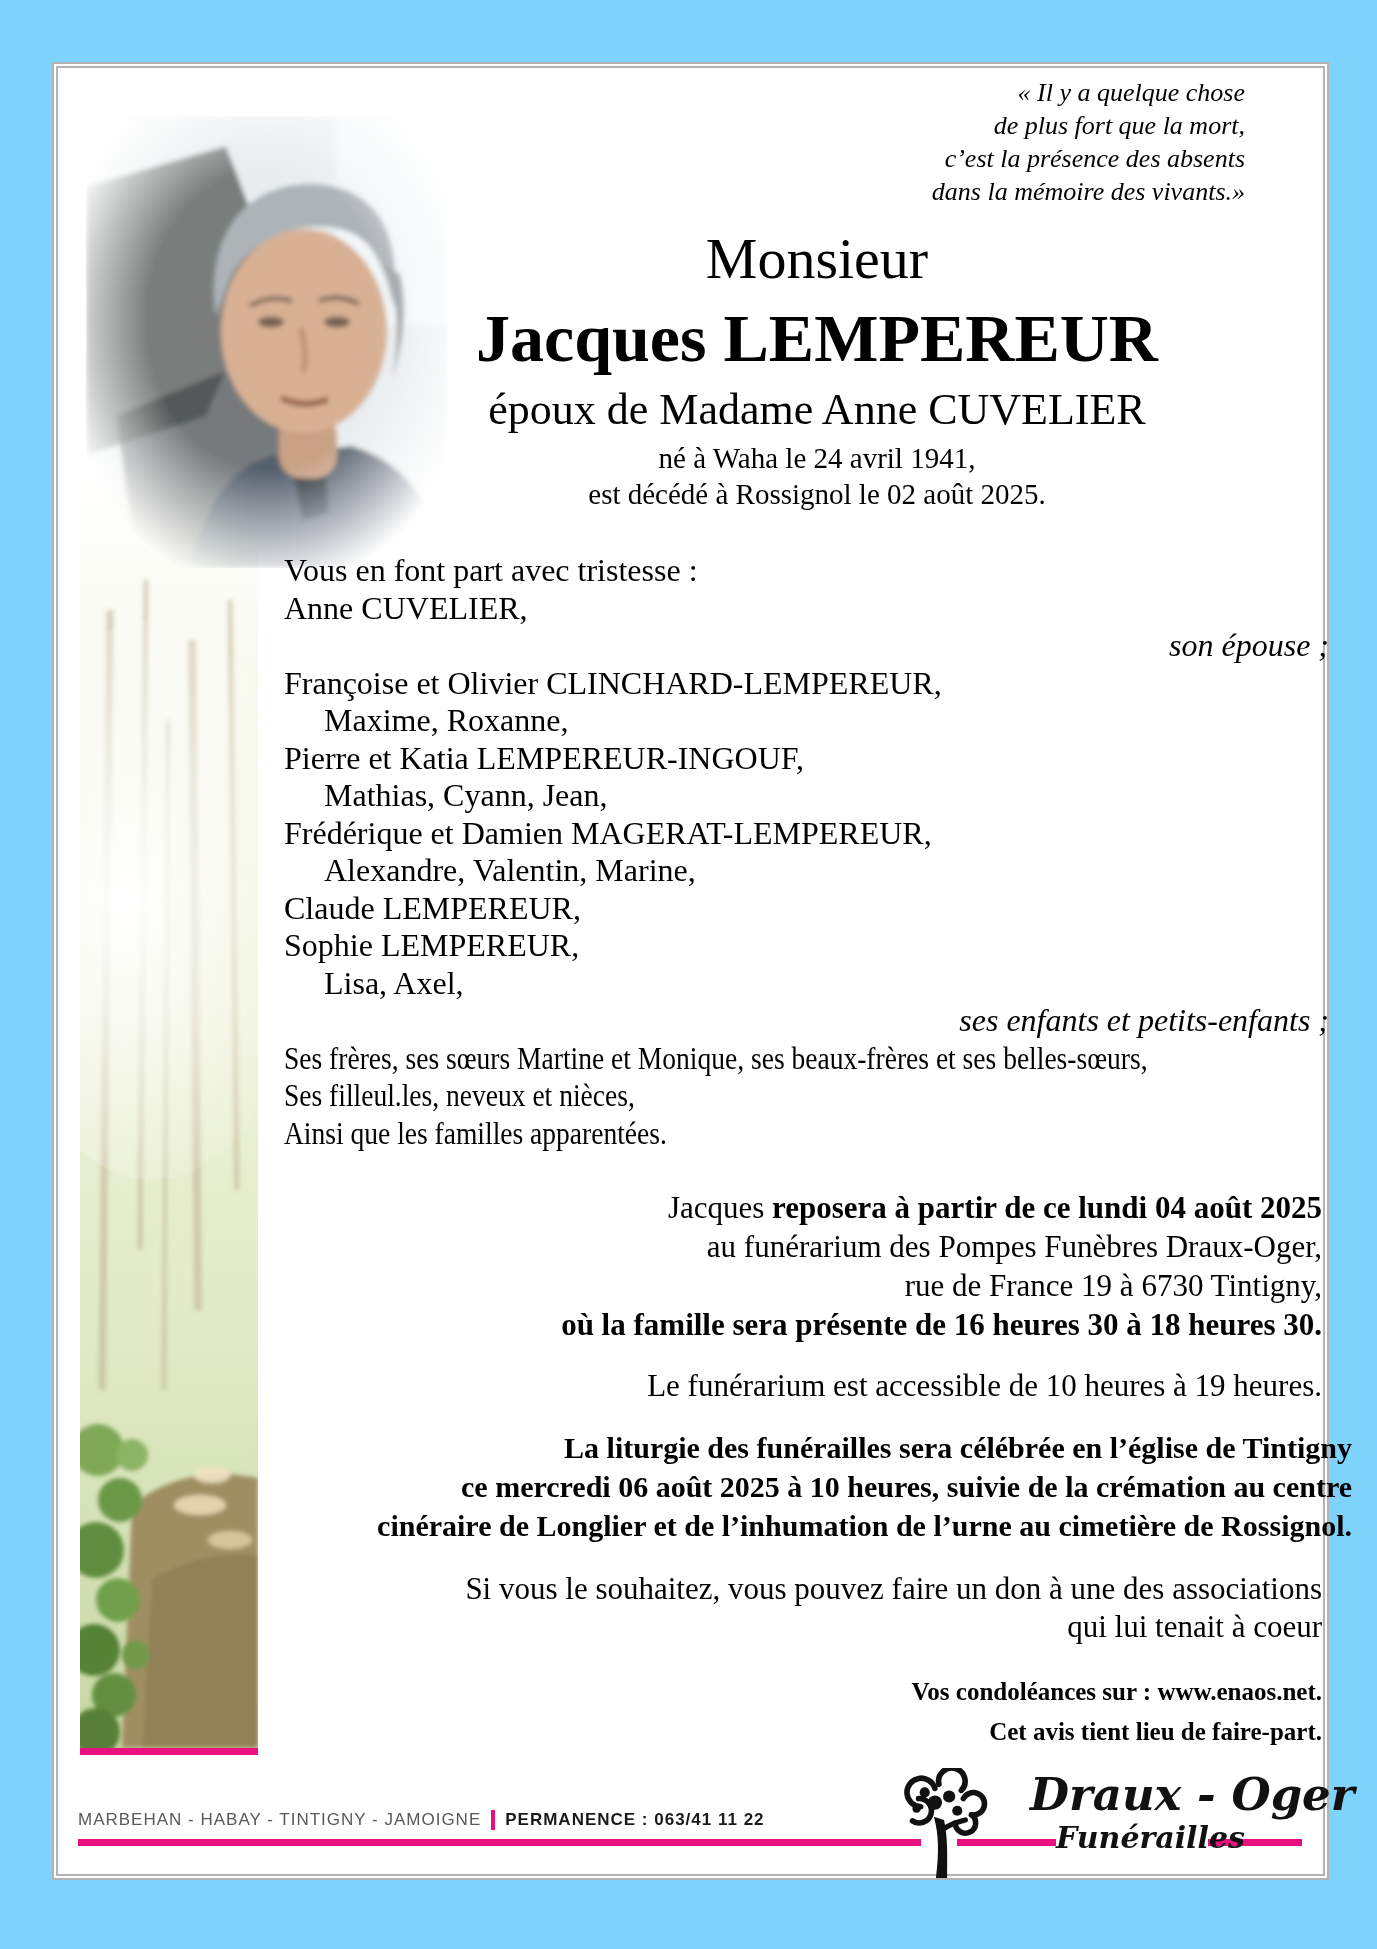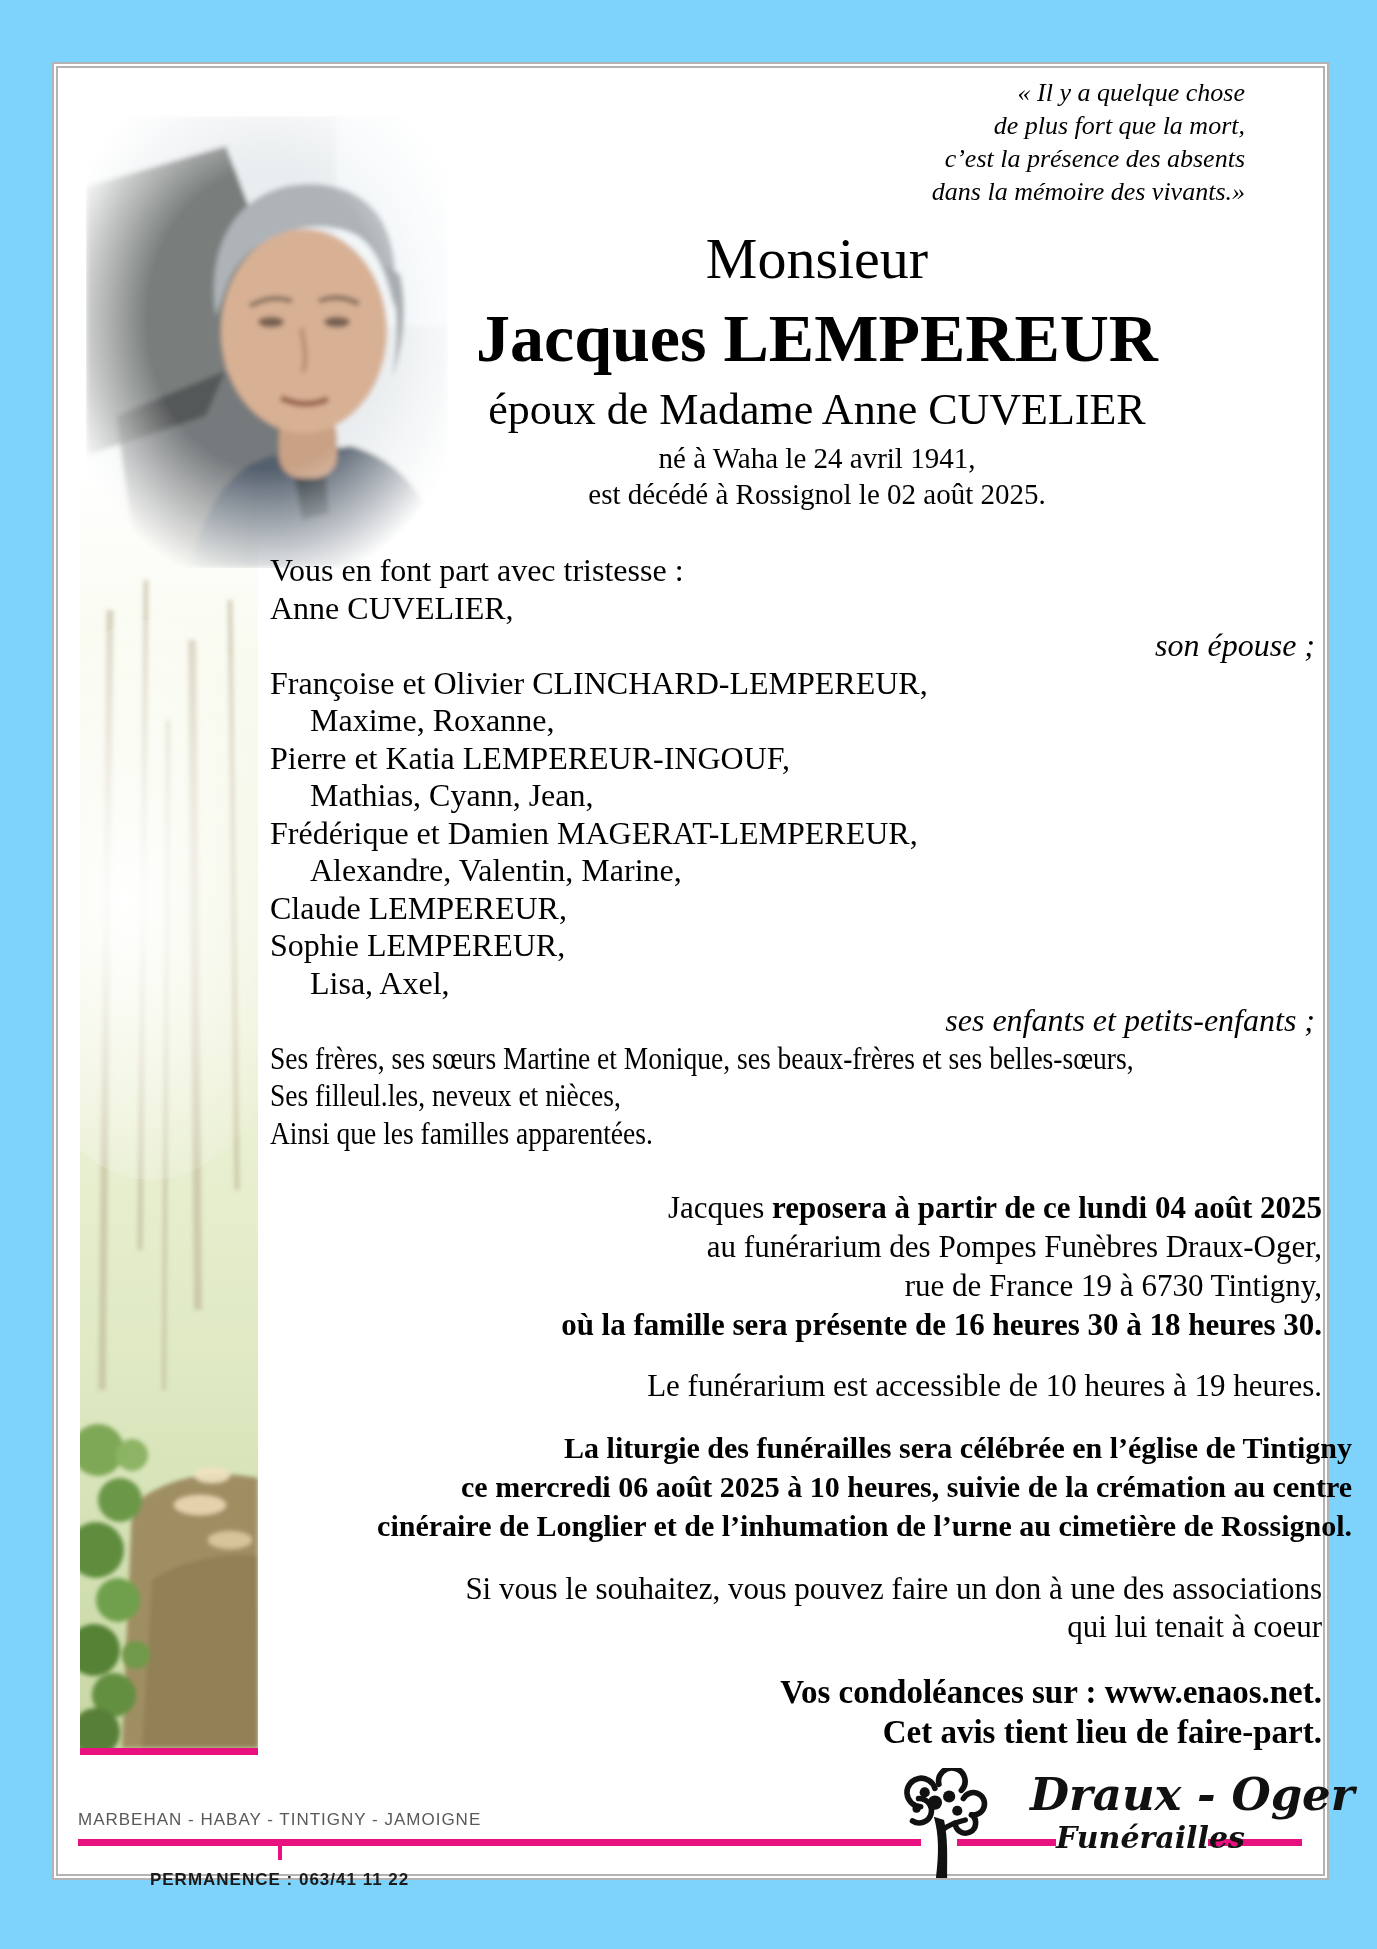--- a/index.html
+++ b/index.html
@@ -20,39 +20,39 @@
          font-size:26px;line-height:33px;}
 
   
   .title-block{position:absolute;left:312px;top:222px;width:1010px;text-align:center;}
   .t-salutation{font-weight:normal;font-size:58px;line-height:74px;white-space:nowrap;}
   .t-name{font-weight:bold;font-size:68px;line-height:84px;white-space:nowrap;}
   .t-spouse{font-size:44px;line-height:60px;white-space:nowrap;text-align:center;}
   .t-small{font-size:29px;line-height:36px;white-space:nowrap;}
 
   
-  .family{position:absolute;left:270px;top:552px;width:1045px;font-size:32px;line-height:37.5px;}
+  .family{position:absolute;left:284px;top:552px;width:1045px;font-size:32px;line-height:37.5px;}
   .family .row{white-space:nowrap;}
   .family .indent{padding-left:40px;}
   .family .tag{text-align:right;font-style:italic;}
   .family .condensed{transform:scaleX(.86);transform-origin:0 50%;}
 
   
   .cpar{position:absolute;text-align:right;}
   .cpar .ln{white-space:nowrap;}
   .wake{left:312px;top:1188px;width:1010px;font-size:31px;line-height:39px;}
   .wake b, .bold{font-weight:bold;}
   .access{left:312px;top:1366px;width:1010px;font-size:31px;line-height:39px;}
   .liturgy{left:282px;top:1428px;width:1070px;font-size:30px;line-height:39px;font-weight:bold;}
   .donation{left:312px;top:1570px;width:1010px;font-size:31px;line-height:38px;}
-  .condolences{left:312px;top:1672px;width:1010px;font-size:33px;line-height:40px;font-weight:bold;}
+  .condolences{left:312px;top:1672px;width:1010px;font-size:25px;line-height:40px;font-weight:bold;}
 
   
   .footer-text{position:absolute;left:78px;top:1810px;font-family:"Liberation Sans",sans-serif;
-               font-size:17px;letter-spacing:1px;white-space:nowrap;display:flex;align-items:center;gap:10px;flex-direction:column;}
+               font-size:17px;letter-spacing:1px;white-space:nowrap;display:flex;align-items:center;gap:10px;}
   .f-locations{color:#58595b;}
   .f-sep{display:inline-block;width:4px;height:20px;}
   .f-permanence{color:#1a1a1a;font-weight:bold;}
   .footer-line{position:absolute;left:78px;top:1839px;width:1224px;height:7px;z-index:2;}
   .trunk-gap{position:absolute;left:921px;top:1833px;width:36px;height:18px;background:#fff;z-index:3;}
   .tree{position:absolute;left:890px;top:1768px;width:102px;height:112px;z-index:4;}
   .tree svg{display:block;width:100%;height:100%;}
   .brand-name{position:absolute;left:1030px;top:1770px;width:312px;z-index:4;text-align:center;
               font-family:"DejaVu Serif",serif;font-style:italic;font-weight:bold;font-size:45px;
               line-height:50px;color:#111;white-space:nowrap;}

